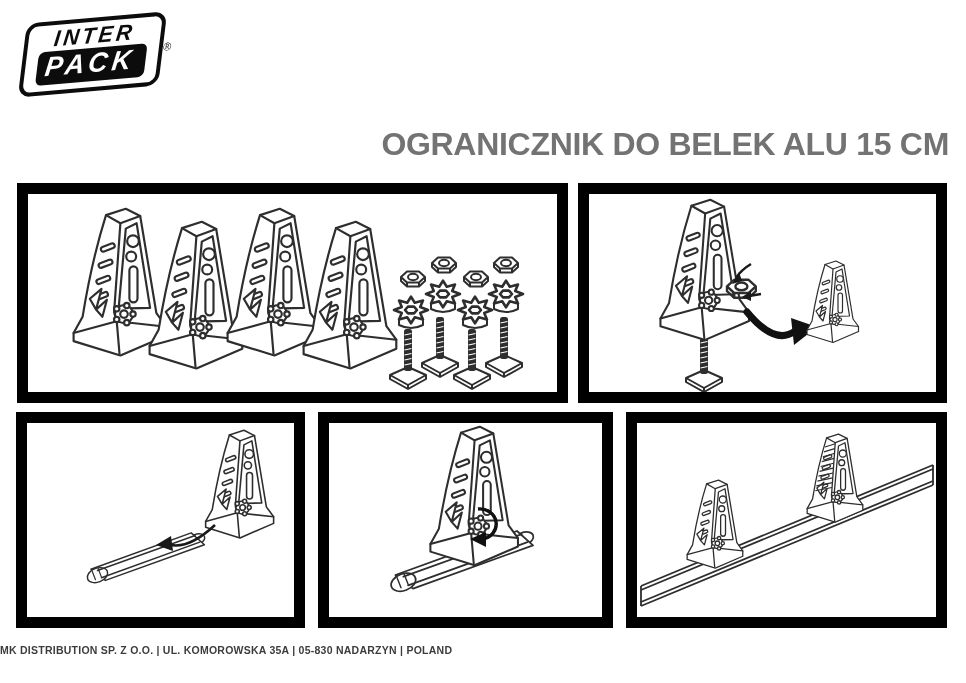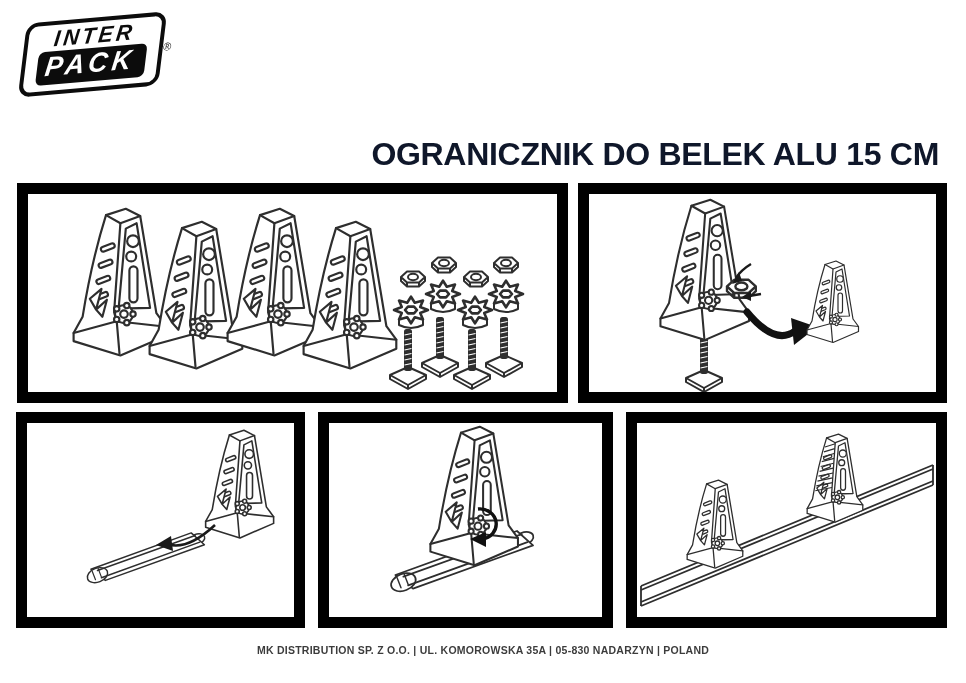--- a/index.html
+++ b/index.html
@@ -26,40 +26,40 @@
     font-size:27px;line-height:1.0;letter-spacing:4px;text-align:center;
     padding:2px 10px 4px 8px;border-radius:6px;margin-top:1px;
   }
   .logo-reg{
     position:absolute;right:-13px;top:26px;font-size:11px;color:#0c0c0c;
     background:#fff;border-radius:50%;line-height:1;
   }
 
   
   .title{
-    position:absolute;top:126px;right:17px;margin:10px;
-    font-size:32px;font-weight:700;color:#0f172a;white-space:nowrap;
+    position:absolute;top:126px;right:17px;margin:0;
+    font-size:32px;font-weight:700;color:#737373;white-space:nowrap;
     letter-spacing:-0.3px;
   }
 
   
   .panel{
     position:absolute;box-sizing:border-box;background:#fff;
     border:11px solid #000;
   }
   .panel svg{display:block;width:100%;height:100%;}
   .p1{left:17px; top:183px;width:551px;height:220px;}
   .p2{left:578px;top:183px;width:369px;height:220px;}
   .p3{left:16px; top:412px;width:289px;height:216px;}
   .p4{left:318px;top:412px;width:295px;height:216px;}
   .p5{left:626px;top:412px;width:321px;height:216px;}
 
   
   .footer{
-    position:absolute;top:644px;left:0;width:100%;text-align:center;
+    position:absolute;top:644px;left:0;width:100%;
     font-size:10.5px;font-weight:700;letter-spacing:0.25px;color:#3c3c3c;
   }
 </style>
 </head>
 <body>
 
 <svg width="0" height="0" style="position:absolute" aria-hidden="true">
   <defs>
 
     <g id="stopper" fill="#ffffff" stroke="#2e2e2e" stroke-width="2.4" stroke-linejoin="round" stroke-linecap="round">

